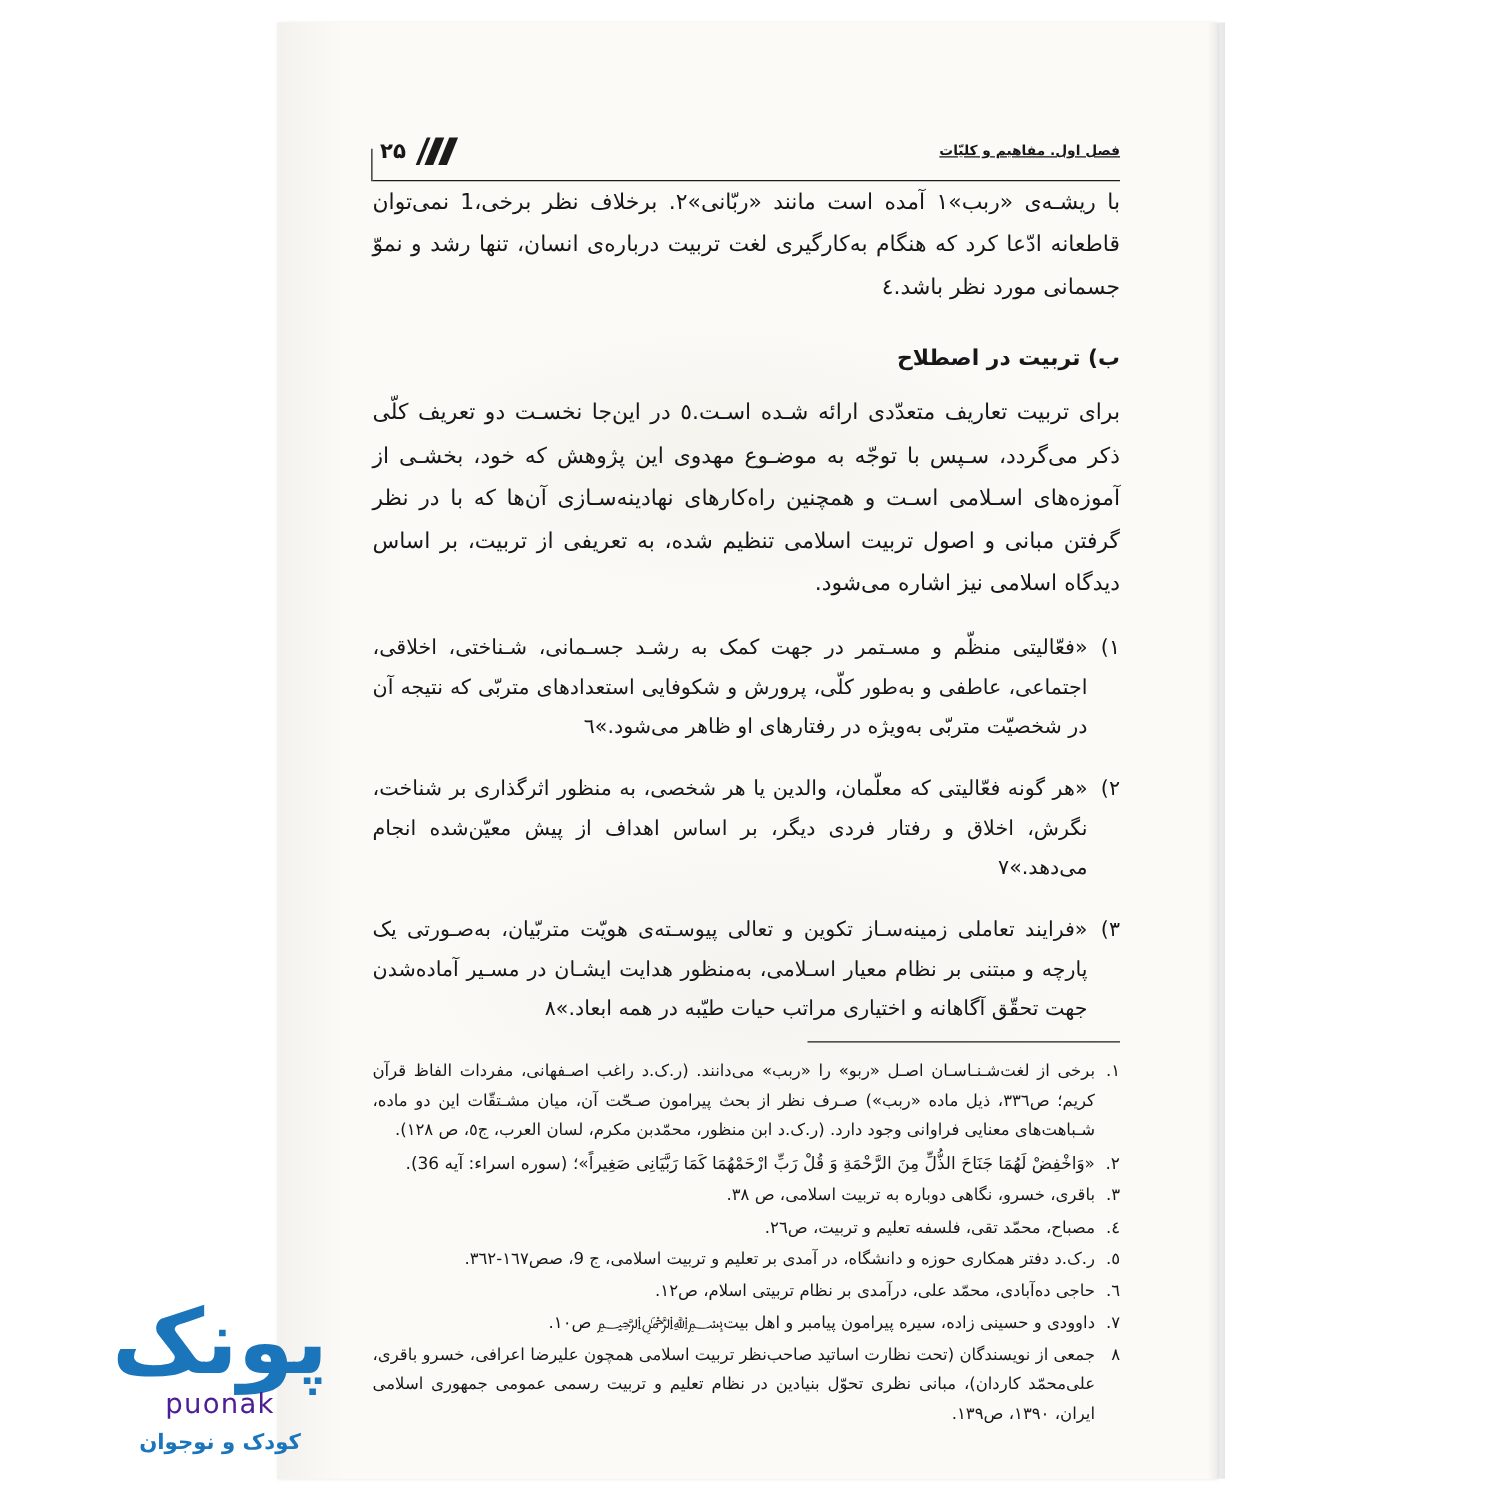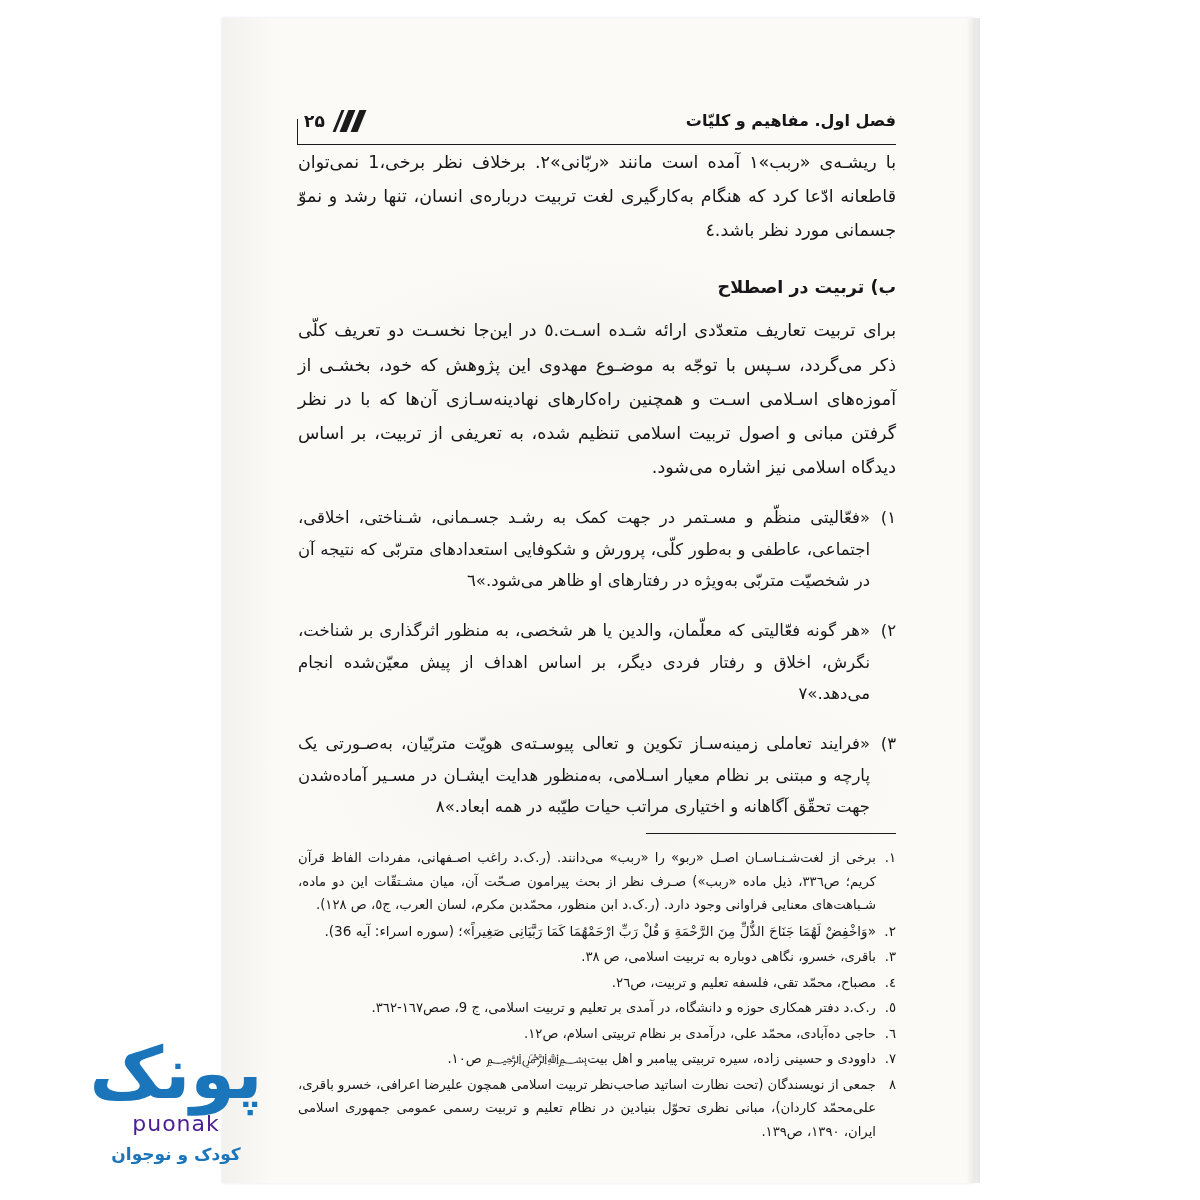--- a/index.html
+++ b/index.html
@@ -58,24 +58,25 @@
   
   .header-row {
     display: flex;
     align-items: center;
     direction: rtl;
     height: 40px;
     border-bottom: 1.6px solid #1b1b1b;
     position: relative;
   }
   .header-chapter {
-    font-size: 16px;
+    font-size: 11px;
     font-weight: 600;
     letter-spacing: 0.2px;
     padding-bottom: 7px;
+    text-decoration: underline;
   }
   .header-spacer { flex: 1 1 auto; }
   .header-slashes {
     display: flex;
     gap: 4px;
     align-items: flex-end;
     padding-bottom: 6px;
     margin-left: 12px;
   }
   .slash {
@@ -252,21 +253,21 @@
       <p class="fn-item">
         <span class="fn-marker">٥.</span>
         <span>ر.ک‌.د دفتر همکاری حوزه و دانشگاه، در آمدی بر تعلیم و تربیت اسلامی، ج 9، صص۱٦۷-۳٦۲.</span>
       </p>
       <p class="fn-item">
         <span class="fn-marker">٦.</span>
         <span>حاجی ده‌آبادی، محمّد علی، درآمدی بر نظام تربیتی اسلام، ص۱۲.</span>
       </p>
       <p class="fn-item">
         <span class="fn-marker">۷.</span>
-        <span>داوودی و حسینی زاده، سیره تربیتی پیامبر و اهل بیت﷽ ص۱۰.</span>
+        <span>داوودی و حسینی زاده، سیره پیرامون پیامبر و اهل بیت﷽ ص۱۰.</span>
       </p>
       <p class="fn-item">
         <span class="fn-marker">۸</span>
         <span>جمعی از نویسندگان (تحت نظارت اساتید صاحب‌نظر تربیت اسلامی همچون علیرضا اعرافی، خسرو باقری، علی‌محمّد کاردان)، مبانی نظری تحوّل بنیادین در نظام تعلیم و تربیت رسمی عمومی جمهوری اسلامی ایران، ۱۳۹۰، ص۱۳۹.</span>
       </p>
     </div>
 
   </div>
 </div>
 

